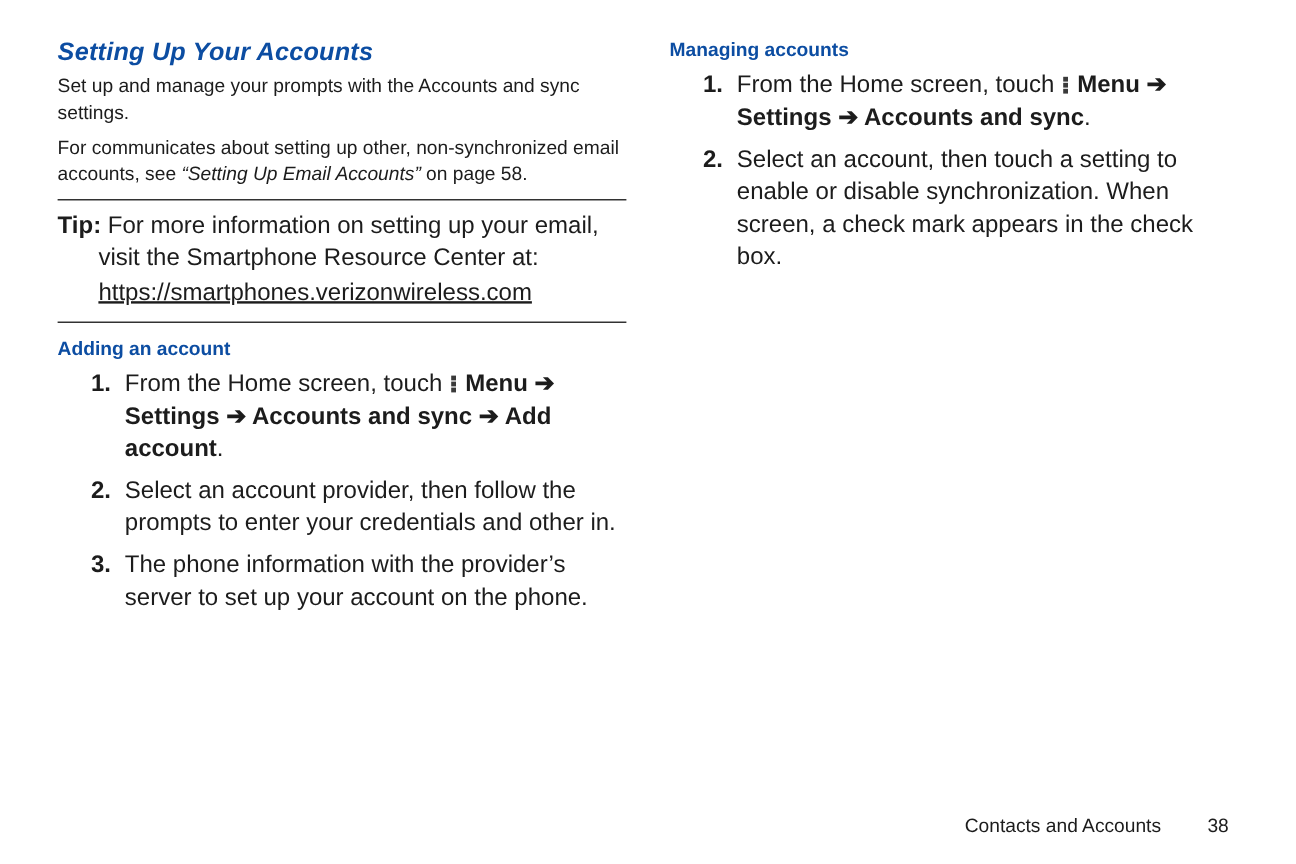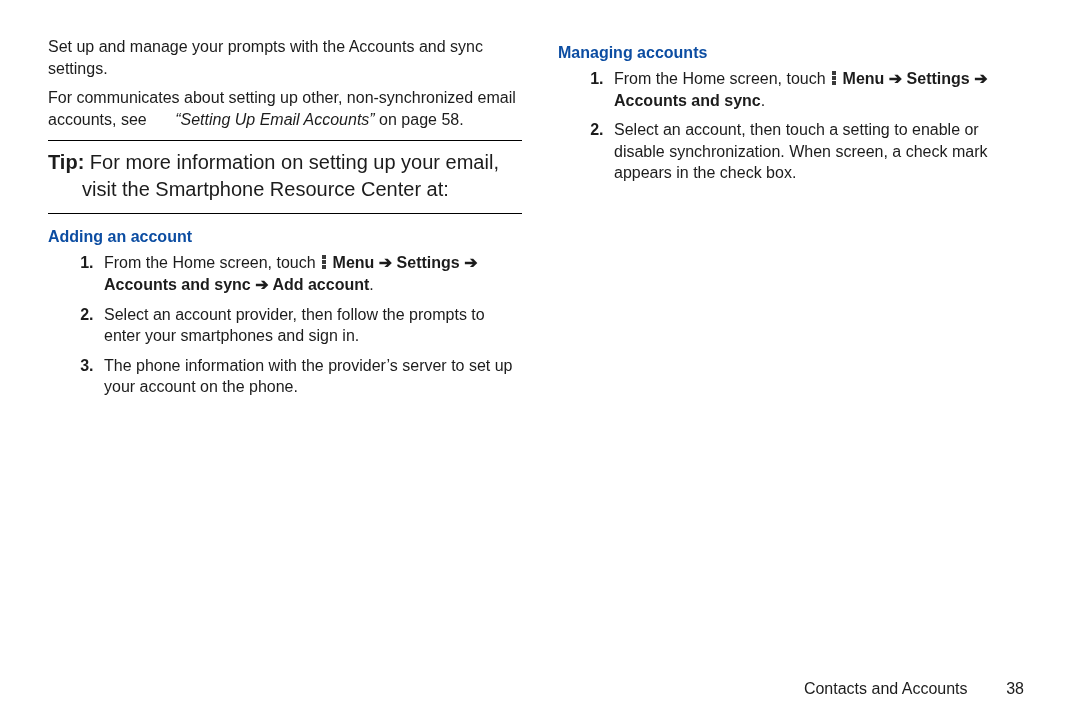--- a/index.html
+++ b/index.html
@@ -42,21 +42,21 @@
     font-family: Arial, sans-serif;
     font-weight: 900;
     font-size: 16px;
     color: #0c4da2;
   }
   p.body {
     margin: 4px 0 8px 0;
     font-size: 16px;
     line-height: 1.35;
   }
-  .xref-italic { font-style: italic; margin-left: 24px; }
+  .xref-italic { font-style: italic; }
   hr.rule {
     border: none;
     border-top: 1px solid #000;
     margin: 10px 0 8px 0;
   }
   .tip {
     font-size: 20px;
     line-height: 1.35;
     padding: 0 2px 0 0;
   }
@@ -71,21 +71,21 @@
     padding-left: 34px;
   }
   .tip a.underline,
   .tip span.underline {
     text-decoration: underline;
     color: inherit;
   }
   ol.steps {
     margin: 4px 0 0 0;
     padding-left: 50px;
-    font-size: 16px;
+    font-size: 20px;
     line-height: 1.35;
   }
   ol.steps > li {
     padding-left: 6px;
     margin-bottom: 8px;
   }
   ol.steps > li::marker {
     font-weight: 700;
   }
   .bold { font-weight: 700; }
@@ -122,53 +122,57 @@
   .footer .pnum { display:inline-block; min-width: 30px; margin-left: 22px; }
 </style>
 </head>
 <body>
 
 <div class="page">
   <div class="columns">
 
     <div class="col">
 
+      <h2 class="title">Setting Up Your Accounts</h2>
 
       <p class="body">Set up and manage your prompts with the Accounts and sync settings.</p>
 
       <p class="body">
         <span>For communicates about setting up other, non-synchronized email accounts, see </span><span class="xref-italic">“Setting Up Email Accounts”</span><span> on page 58.</span>
       </p>
 
       <hr class="rule">
 
       <div class="tip">
         <p class="tip-hang">
           <span class="tip-label">Tip: </span><span>For more information on setting up your email, visit the Smartphone Resource Center at:</span>
         </p>
+        <p class="tip-cont">
+          <span class="underline">https://smartphones.verizonwireless.com</span>
+        </p>
       </div>
 
       <hr class="rule">
 
       <h3 class="subhead">Adding an account</h3>
 
       <ol class="steps">
         <li>
           <span>From the Home screen, touch </span><span class="menu-icon"></span>
           <span class="bold">Menu ➔ Settings ➔ Accounts and sync ➔ Add account</span><span>.</span>
         </li>
-        <li>Select an account provider, then follow the prompts to enter your smartphones and sign in.</li>
+        <li>Select an account provider, then follow the prompts to enter your credentials and other in.</li>
         <li>The phone information with the provider’s server to set up your account on the phone.</li>
       </ol>
 
     </div>
 
     <div class="col">
 
-      <h3 class="subhead" style="margin-top:12px;">Managing accounts</h3>
+      <h3 class="subhead" style="margin-top:2px;">Managing accounts</h3>
 
       <ol class="steps">
         <li>
           <span>From the Home screen, touch </span><span class="menu-icon"></span>
           <span class="bold">Menu ➔ Settings ➔ Accounts and sync</span><span>.</span>
         </li>
         <li>Select an account, then touch a setting to enable or disable synchronization. When screen, a check mark appears in the check box.</li>
       </ol>
 
     </div>

